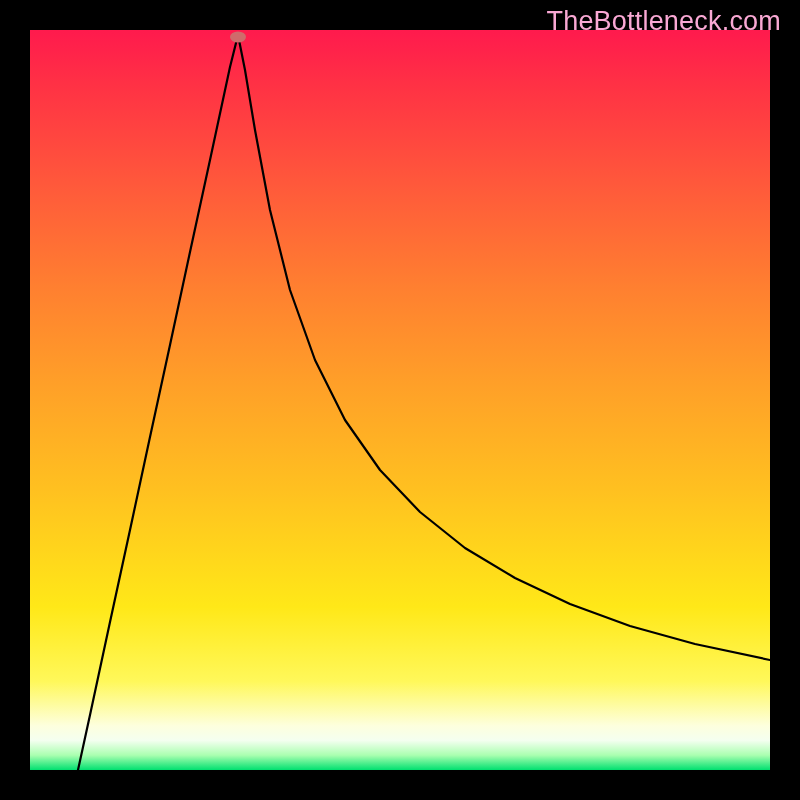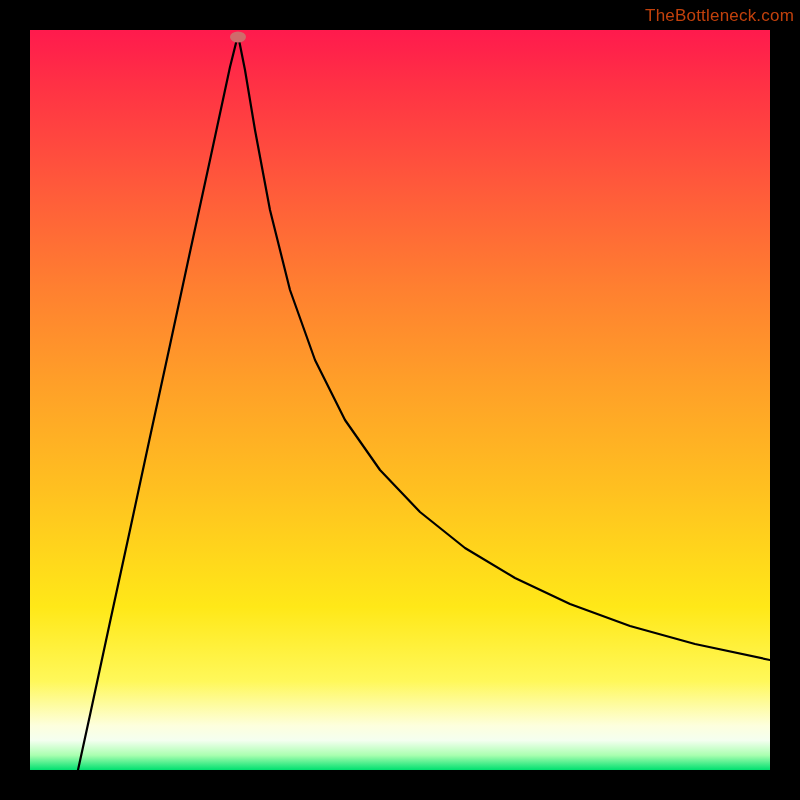--- a/index.html
+++ b/index.html
@@ -28,23 +28,23 @@
       #fff85a 88%,
       #fdffdd 94%,
       #f4fff0 96%,
       #aaffb0 98%,
       #00e070 100%
     );
   }
   .watermark {
     position: absolute;
     top: 6px;
-    right: 6px;
-    color: #c2410c;
-    font-size: 17px;
+    right: 19px;
+    color: #f9a8d4;
+    font-size: 27px;
     letter-spacing: 0.2px;
     font-weight: 500;
   }
   svg.curve {
     position: absolute;
     left: 0;
     top: 0;
     width: 740px;
     height: 740px;
   }

